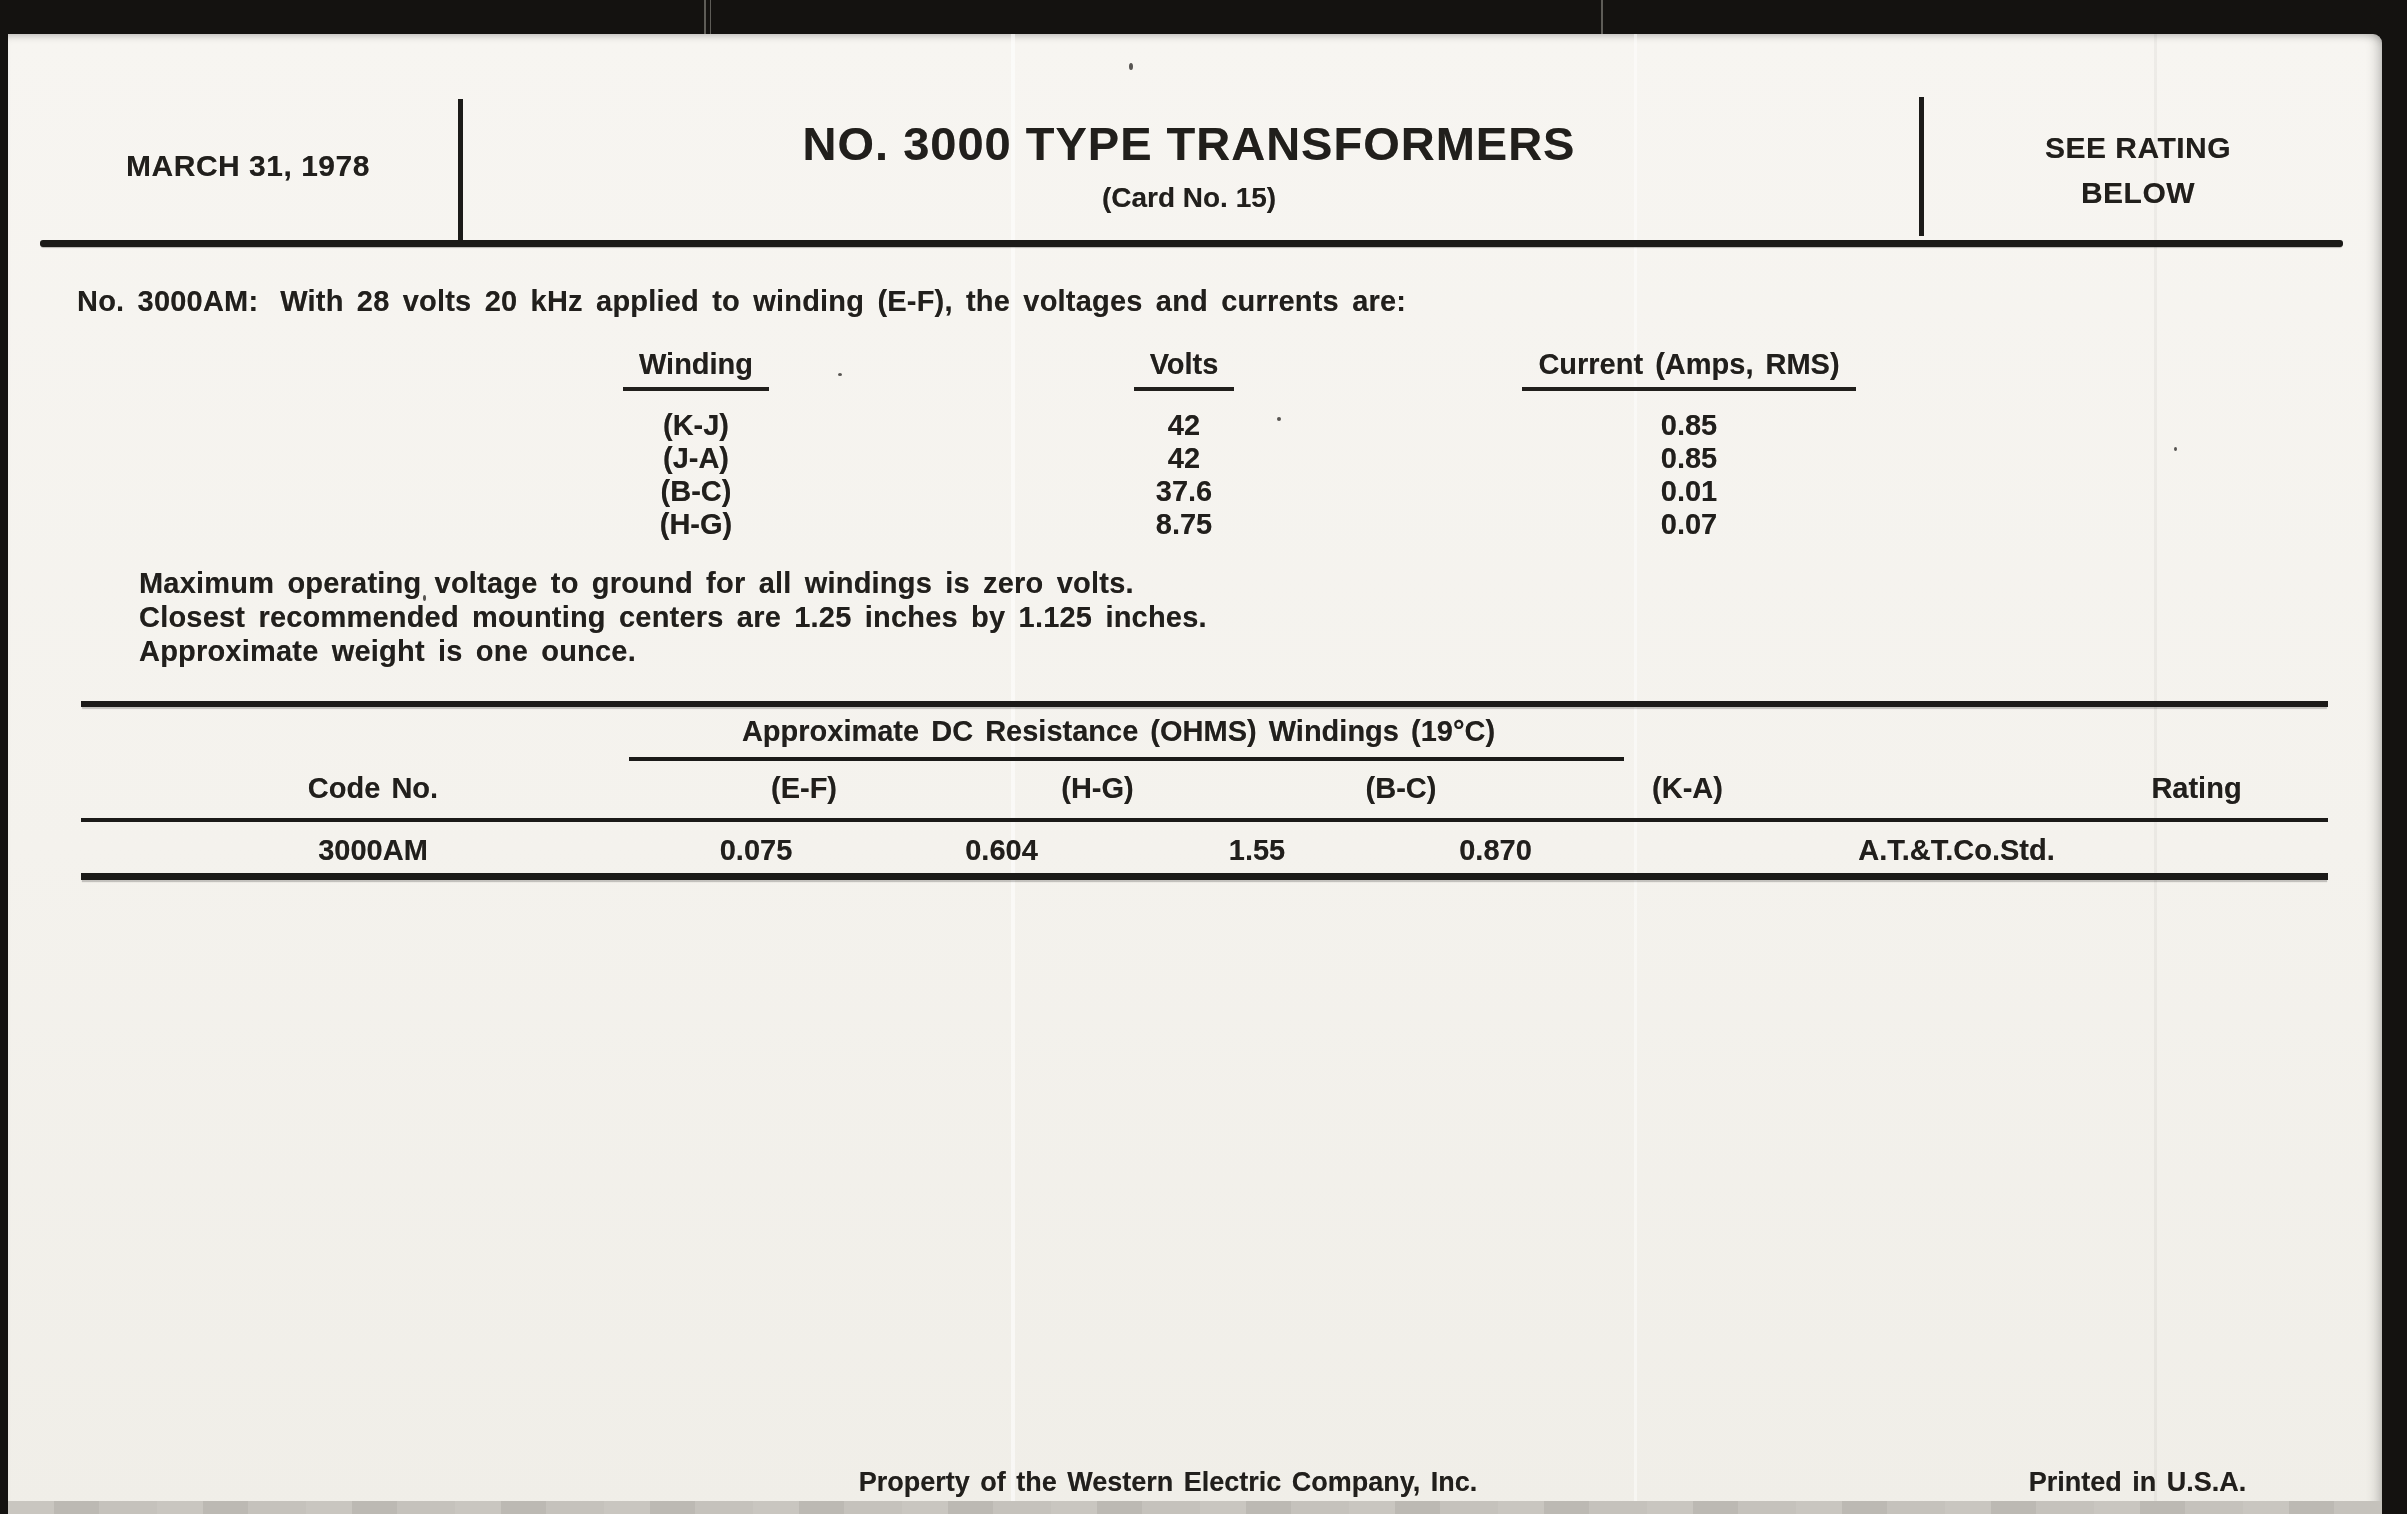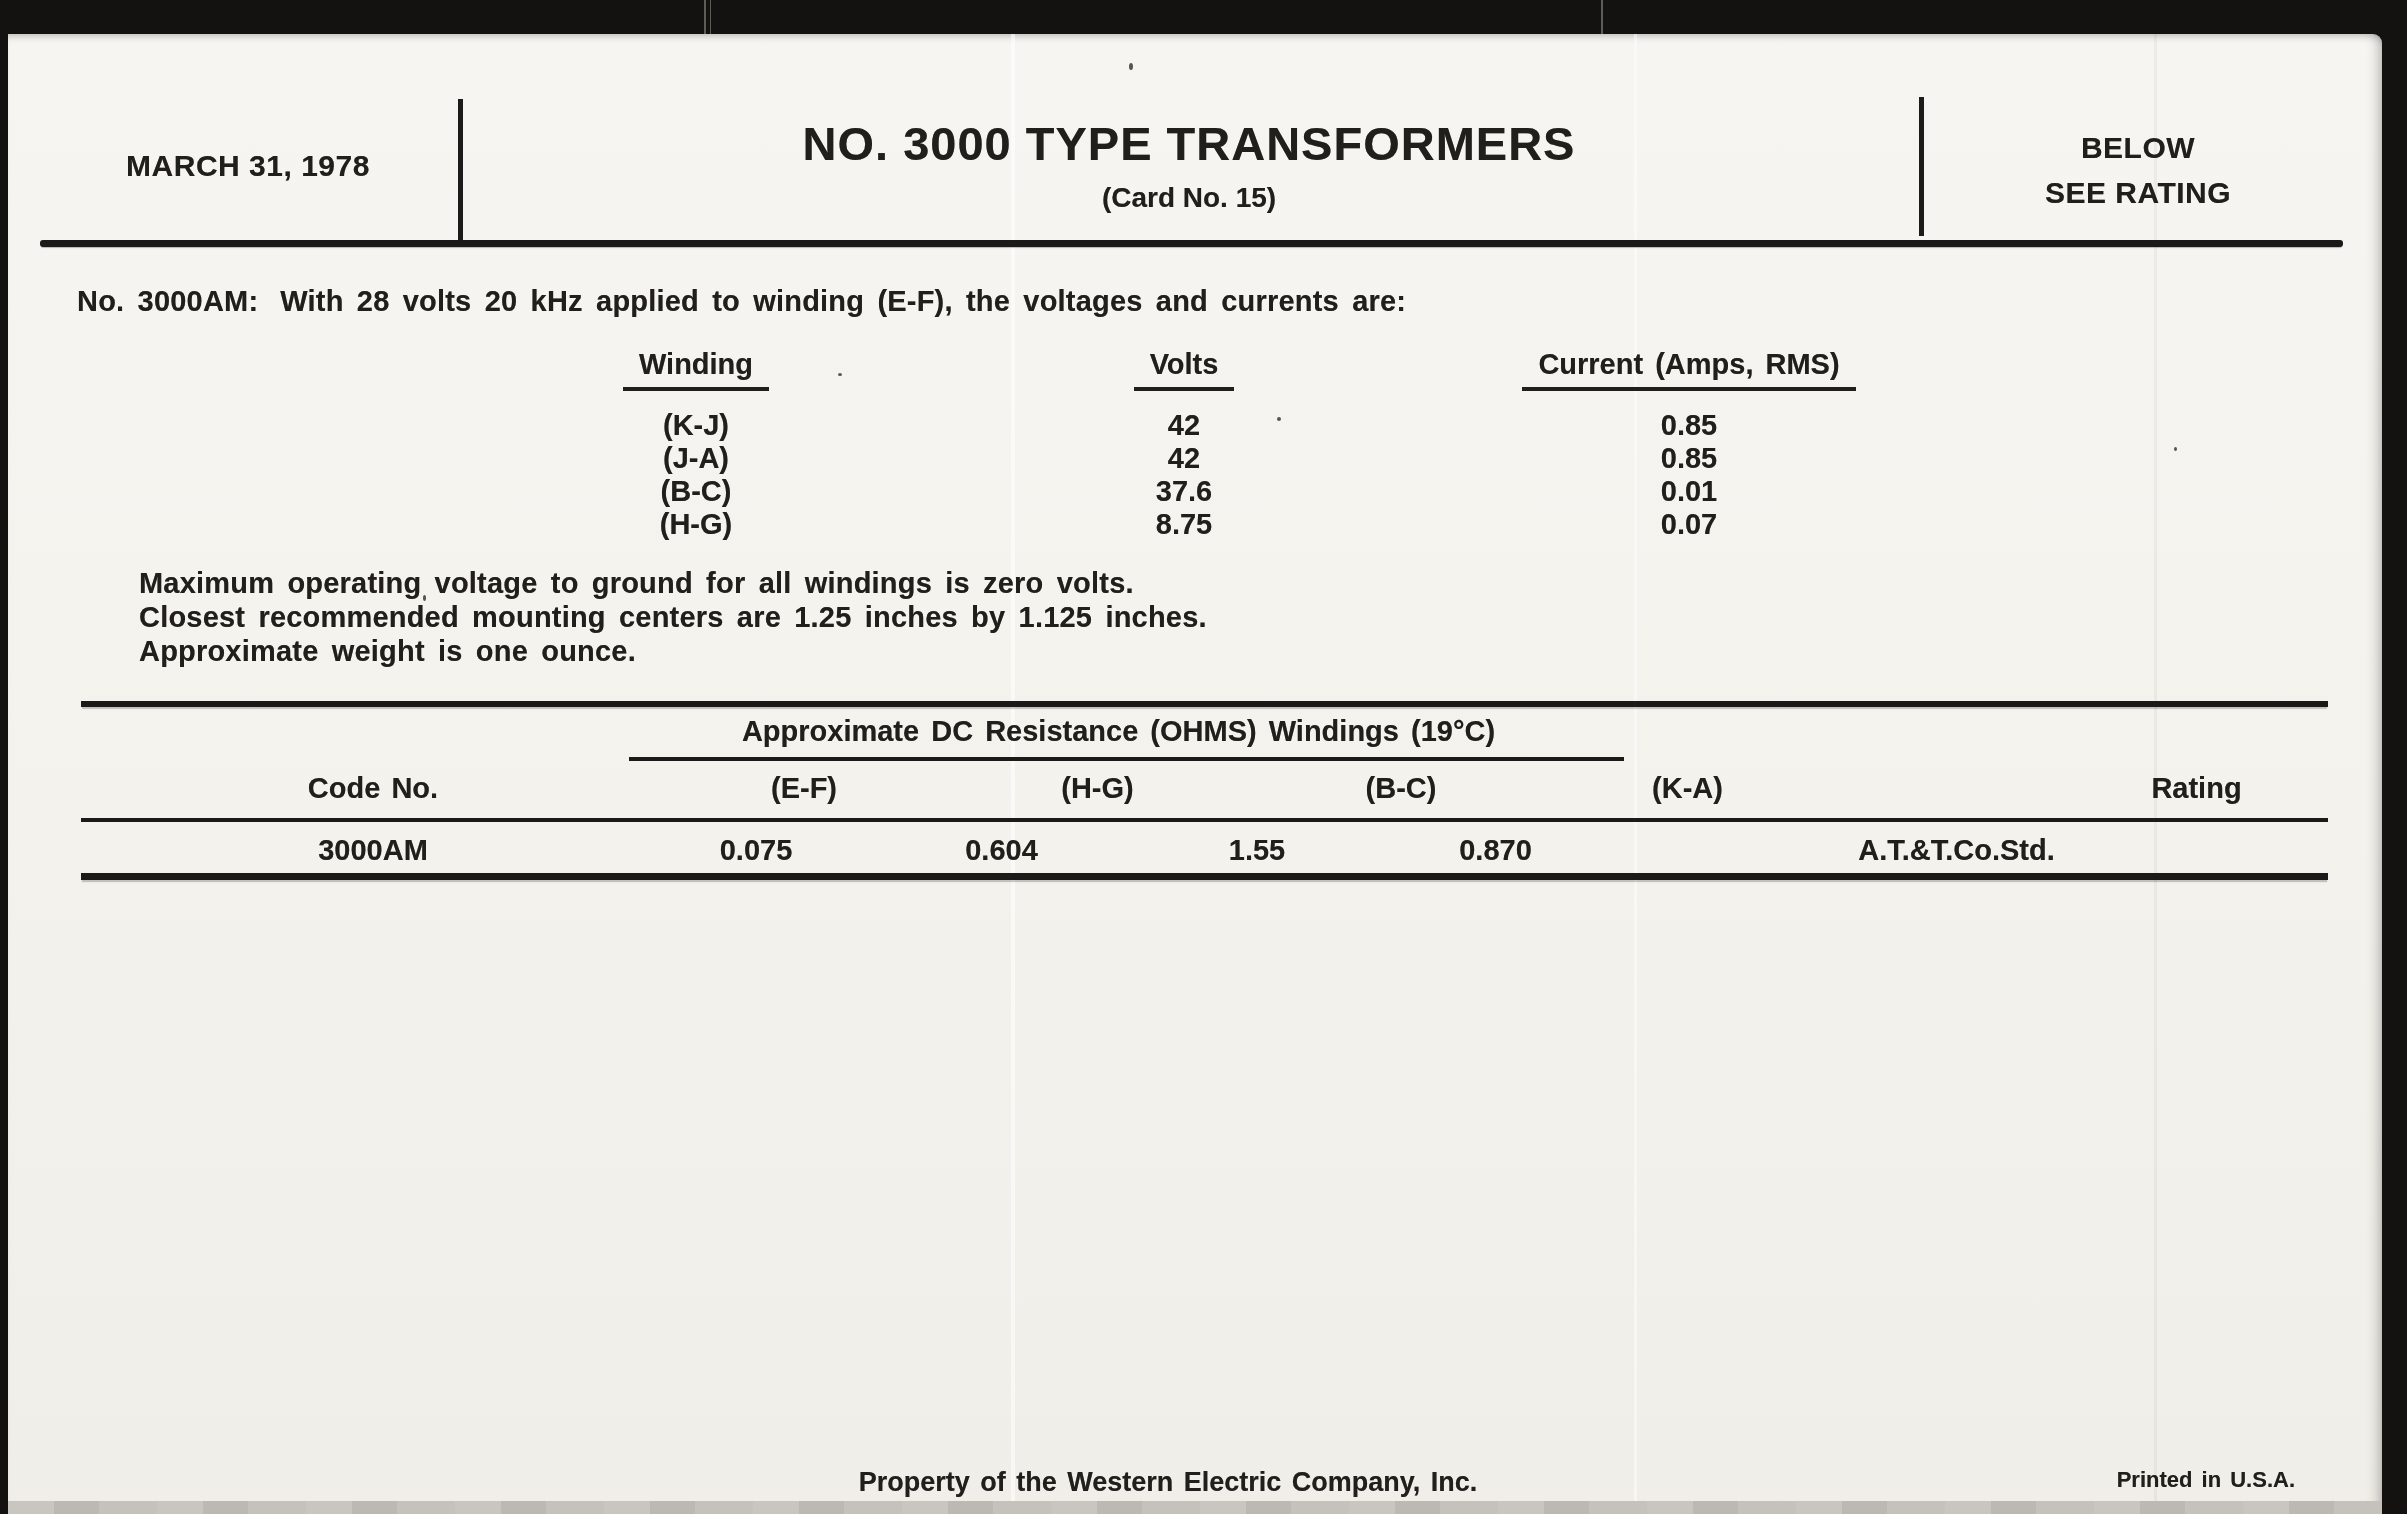--- a/index.html
+++ b/index.html
@@ -78,21 +78,21 @@
   .rt-span{position:absolute;left:376px;width:1485px;top:715px;text-align:center;
     font-size:29px;word-spacing:4px;}
   .rt-span-underline{position:absolute;left:629px;top:757px;width:995px;height:4px;background:#1b1a18;}
   .rt-head,.rt-data{position:absolute;left:81px;width:2247px;display:grid;
     grid-template-columns:584px 182px 309px 202px 275px 647px;}
   .rt-head{top:772px;gap:48px;}
   .rt-data{top:834px;}
   .rt-head span,.rt-data span{text-align:center;font-size:29px;line-height:33px;word-spacing:3px;}
   
   .foot-left{position:absolute;left:673px;width:990px;top:1467px;text-align:center;font-size:27px;word-spacing:3px;}
-  .foot-right{position:absolute;left:1980px;width:315px;top:1467px;text-align:right;font-size:22px;word-spacing:3px;}
+  .foot-right{position:absolute;left:1980px;width:315px;top:1467px;text-align:center;font-size:27px;word-spacing:3px;}
 </style>
 </head>
 <body>
 
 <div class="canvas">
 
   <div class="paper"></div>
 
   <div class="bar-scratch b1"></div>
   <div class="bar-scratch b2"></div>
@@ -100,22 +100,22 @@
   <div class="streak s1"></div>
   <div class="streak s2"></div>
   <div class="streak s3"></div>
 
   <div class="hdr-date txt">MARCH 31, 1978</div>
   <div class="hdr-div left"></div>
   <div class="hdr-title txt">NO. 3000 TYPE TRANSFORMERS</div>
   <div class="hdr-sub txt">(Card No. 15)</div>
   <div class="hdr-div right"></div>
   <div class="hdr-rating">
+    <div class="txt">SEE RATING</div>
     <div class="txt">BELOW</div>
-    <div class="txt">SEE RATING</div>
   </div>
   <div class="hdr-rule"></div>
 
   <div class="intro">
     <span class="lbl txt">No. 3000AM:</span><span class="txt">With 28 volts 20 kHz applied to winding (E-F), the voltages and currents are:</span>
   </div>
 
   <div class="vtable">
     <div class="vt-head">
       <span class="txt">Winding</span>

